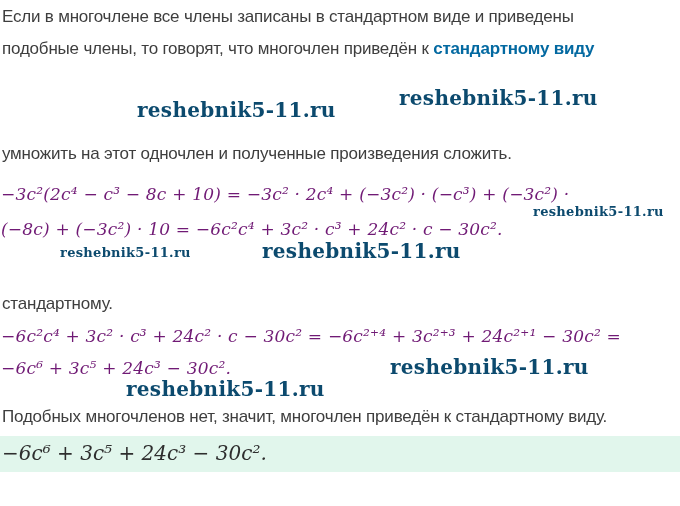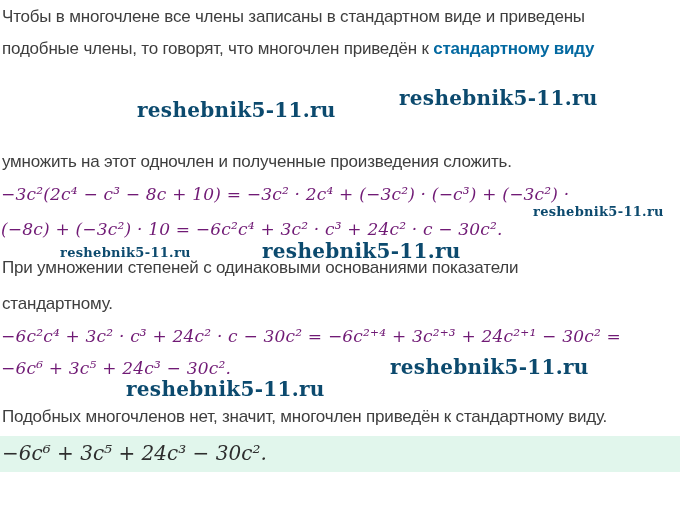--- a/index.html
+++ b/index.html
@@ -60,36 +60,35 @@
     font-size: 20px;
     color: #2e2e2e;
     white-space: nowrap;
   }
 </style>
 </head>
 <body>
 
 <div class="page">
 
-  <div class="para" style="top:6px">Чтобы в многочлене все члены записаны в стандартном виде и приведены</div>
+  <div class="para" style="top:6px">Если в многочлене все члены записаны в стандартном виде и приведены</div>
   <div class="para" style="top:38px"><span>подобные члены, то говорят, что многочлен приведён к </span><b>стандартному виду</b></div>
 
   <div class="watermark wm-large" style="left:399px; top:88px">reshebnik5-11.ru</div>
   <div class="watermark wm-large" style="left:137px; top:100px">reshebnik5-11.ru</div>
 
-  <div class="para" style="top:151px">умножить на этот одночлен и полученные произведения сложить.</div>
+  <div class="para" style="top:143px">умножить на этот одночлен и полученные произведения сложить.</div>
 
   <div class="formula" style="top:182px">−3c²(2c⁴ − c³ − 8c + 10) = −3c² · 2c⁴ + (−3c²) · (−c³) + (−3c²) ·</div>
   <div class="watermark wm-small" style="left:533px; top:205px">reshebnik5-11.ru</div>
   <div class="formula" style="top:217px">(−8c) + (−3c²) · 10 = −6c²c⁴ + 3c² · c³ + 24c² · c − 30c².</div>
 
   <div class="watermark wm-small" style="left:60px; top:246px">reshebnik5-11.ru</div>
   <div class="watermark wm-large" style="left:262px; top:241px">reshebnik5-11.ru</div>
 
-  <div class="para" style="top:257px">При умножении степеней с одинаковыми основаниями показатели</div>
   <div class="para" style="top:293px">стандартному.</div>
 
   <div class="formula" style="top:324px">−6c²c⁴ + 3c² · c³ + 24c² · c − 30c² = −6c²⁺⁴ + 3c²⁺³ + 24c²⁺¹ − 30c² =</div>
   <div class="formula" style="top:356px">−6c⁶ + 3c⁵ + 24c³ − 30c².</div>
 
   <div class="watermark wm-large" style="left:390px; top:357px">reshebnik5-11.ru</div>
   <div class="watermark wm-large" style="left:126px; top:379px">reshebnik5-11.ru</div>
 
   <div class="para" style="top:406px">Подобных многочленов нет, значит, многочлен приведён к стандартному виду.</div>
 

